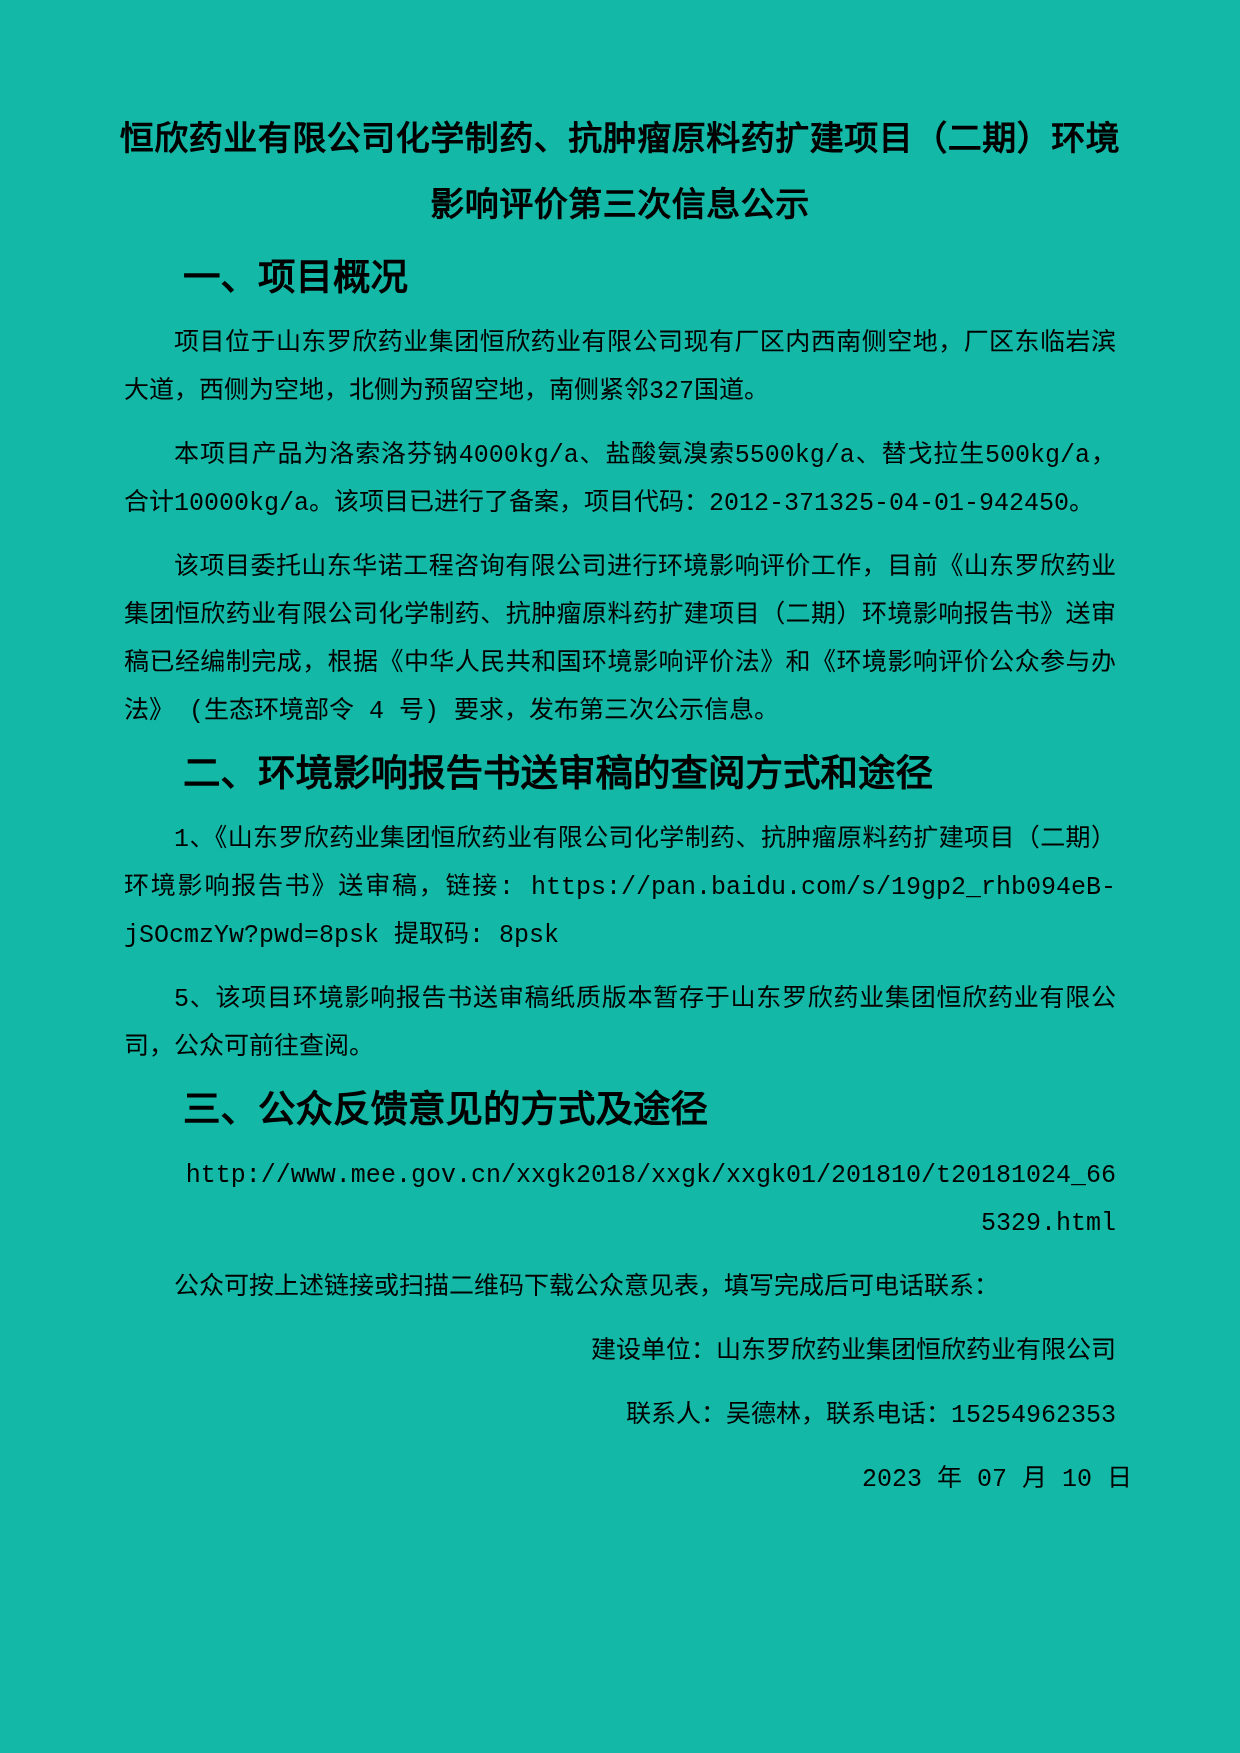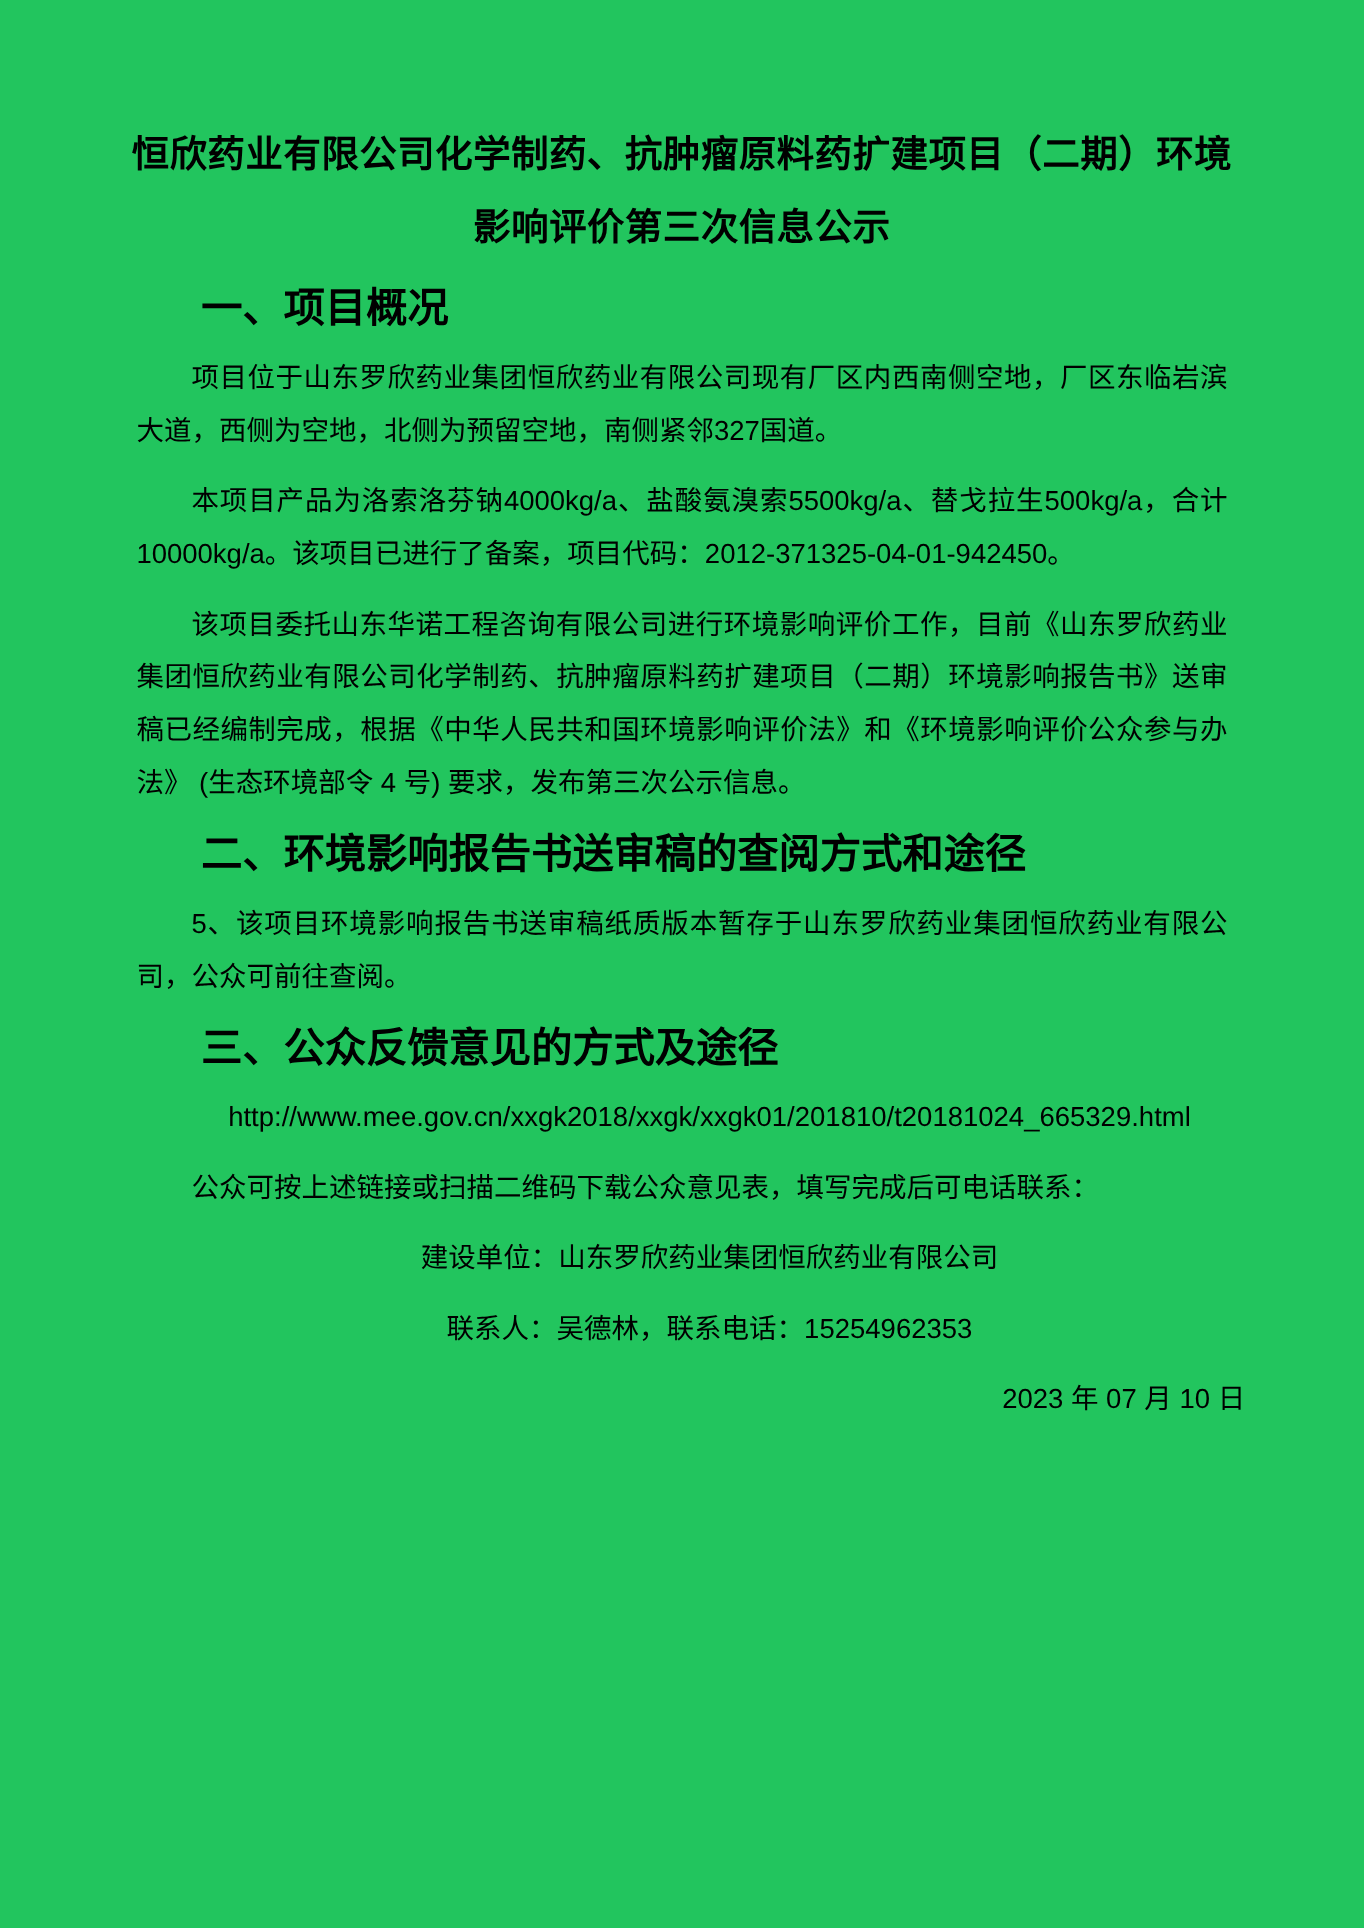--- a/index.html
+++ b/index.html
@@ -5,25 +5,25 @@
   html, body {
     margin: 0;
     padding: 0;
     background: #ffffff;
   }
   .page {
     position: relative;
     width: 1240px;
     height: 1753px;
     margin: 0 auto;
-    background: #22c55e;
+    background: #14b8a6;
     color: #000000;
     box-sizing: border-box;
     padding: 108px 108px 0 108px;
-    font-family: Liberation Sans, sans-serif;
+    font-family: Liberation Mono, monospace;
     font-size: 25px;
     line-height: 48px;
   }
   .doc-title {
     font-size: 34px;
     line-height: 66px;
     font-weight: bold;
     text-align: center;
     margin: 0 0 16px 0;
     letter-spacing: 0.5px;
@@ -33,21 +33,21 @@
     text-indent: 2em;
     margin: 0;
   }
   .para {
     margin: 16px;
     text-indent: 2em;
     text-align: justify;
     word-break: break-word;
   }
   .para.no-justify {
-    text-align: center;
+    text-align: right;
   }
   .sign-line {
     margin: 0;
     text-align: right;
     text-indent: 0;
   }
 </style>
 </head>
 <body>
 
@@ -58,20 +58,21 @@
   <h2 class="sec-heading">一、项目概况</h2>
 
   <p class="para">项目位于山东罗欣药业集团恒欣药业有限公司现有厂区内西南侧空地，厂区东临岩滨大道，西侧为空地，北侧为预留空地，南侧紧邻327国道。</p>
 
   <p class="para">本项目产品为洛索洛芬钠4000kg/a、盐酸氨溴索5500kg/a、替戈拉生500kg/a，合计10000kg/a。该项目已进行了备案，项目代码：2012-371325-04-01-942450。</p>
 
   <p class="para">该项目委托山东华诺工程咨询有限公司进行环境影响评价工作，目前《山东罗欣药业集团恒欣药业有限公司化学制药、抗肿瘤原料药扩建项目（二期）环境影响报告书》送审稿已经编制完成，根据《中华人民共和国环境影响评价法》和《环境影响评价公众参与办法》 (生态环境部令 4 号) 要求，发布第三次公示信息。</p>
 
   <h2 class="sec-heading">二、环境影响报告书送审稿的查阅方式和途径</h2>
 
+  <p class="para">1、《山东罗欣药业集团恒欣药业有限公司化学制药、抗肿瘤原料药扩建项目（二期）环境影响报告书》送审稿，链接: https://pan.baidu.com/s/19gp2_rhb094eB-jSOcmzYw?pwd=8psk 提取码: 8psk</p>
 
   <p class="para">5、该项目环境影响报告书送审稿纸质版本暂存于山东罗欣药业集团恒欣药业有限公司，公众可前往查阅。</p>
 
   <h2 class="sec-heading">三、公众反馈意见的方式及途径</h2>
 
 
   <p class="para no-justify">http://www.mee.gov.cn/xxgk2018/xxgk/xxgk01/201810/t20181024_665329.html</p>
 
   <p class="para">公众可按上述链接或扫描二维码下载公众意见表，填写完成后可电话联系：</p>
 

